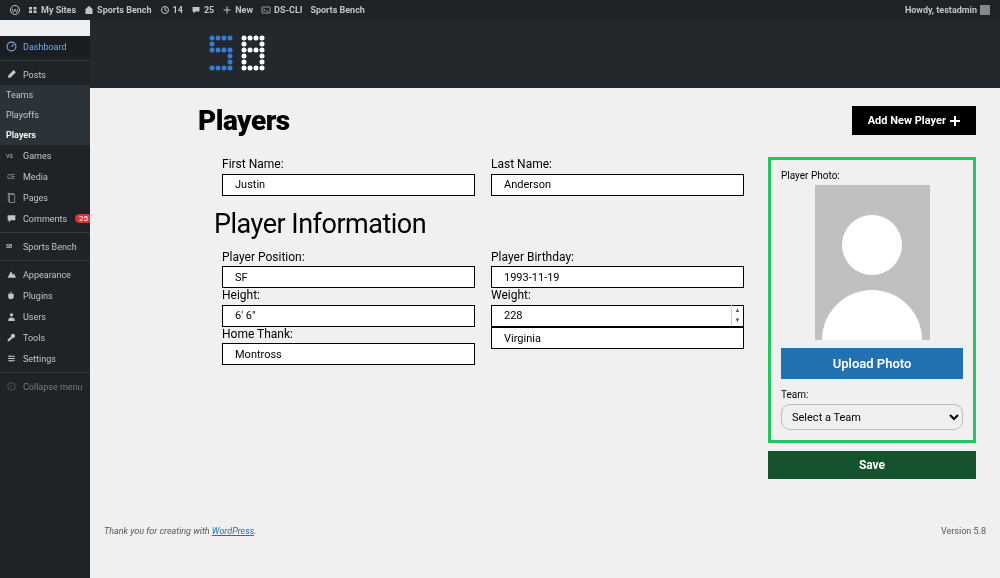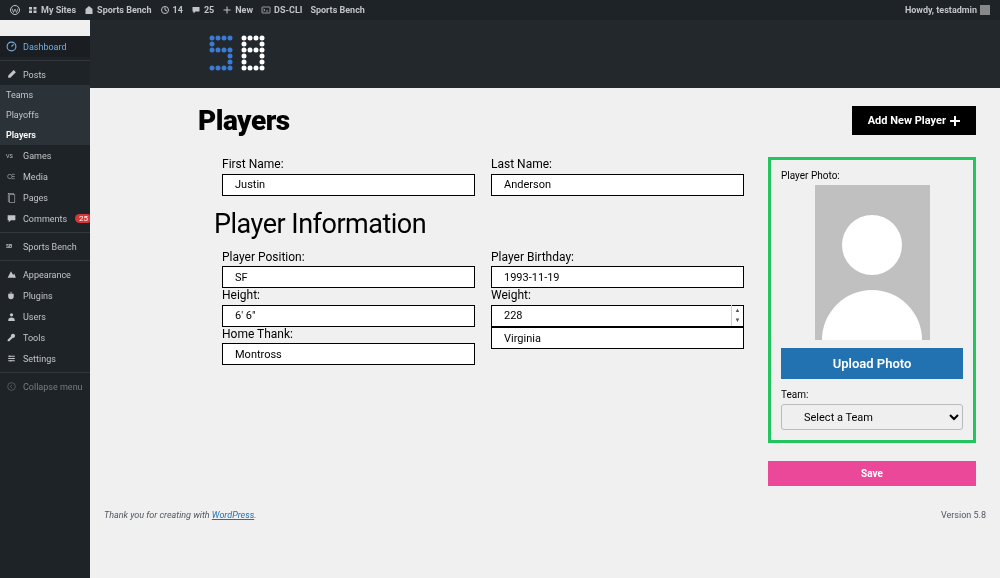--- a/index.html
+++ b/index.html
@@ -43,25 +43,25 @@
 .field { }
 .field label { font-size: 12px; display: block; margin-bottom: 2px; }
 .field input { width: 100%; border: 1px solid #000; padding: 3px 12px; font-size: 11px; height: 22px; }
 
 .section-h { font-size: 27px; font-weight: 400; margin: 12px 0 10px 8px; letter-spacing: -0.5px; }
 
 .photo-box { border: 3px solid #22c55e; padding: 10px; }
 .photo-box label { font-size: 10px; display: block; margin-bottom: 4px; }
 .placeholder-photo { width: 155px; height: 155px; margin: 0 auto 8px; display: block; }
 .upload-btn { width: 100%; background: #2271b1; color: #fff; border: none; padding: 8px 0; font-size: 13px; font-weight: 600; cursor: pointer; margin-bottom: 10px; }
-.team-select { width: 100%; border: 1px solid #bbb; border-radius: 3px; padding: 4px 18px; font-size: 11px; height: 26px; }
-
-.save-btn { width: 208px; background: #ec4899; color: #fff; border: none; padding: 7px 0; font-size: 10px; font-weight: 700; cursor: pointer; margin-top: 18px; }
-
-.footer { position: absolute; bottom: 58px; left: 14px; right: 14px; display: flex; justify-content: space-between; font-size: 9px; color: #50575e; }
+.team-select { width: 100%; border: 1px solid #bbb; border-radius: 9px; padding: 4px 6px; font-size: 11px; height: 26px; }
+
+.save-btn { width: 208px; background: #14532d; color: #fff; border: none; padding: 7px 0; font-size: 12px; font-weight: 700; cursor: pointer; margin-top: 8px; }
+
+.footer { position: absolute; bottom: 42px; left: 14px; right: 14px; display: flex; justify-content: space-between; font-size: 9px; color: #50575e; }
 .footer a { color: #2271b1; text-decoration: underline; }
 .footer em { font-style: italic; }
 
 .numwrap { position: relative; }
 .spinners { position: absolute; right: 1px; top: 1px; bottom: 1px; width: 12px; display: flex; flex-direction: column; border-left: 1px solid #ccc; }
 .spinners div { flex: 1; font-size: 6px; text-align: center; color: #555; line-height: 9px; cursor: pointer; }
 </style>
 </head>
 <body>
 

